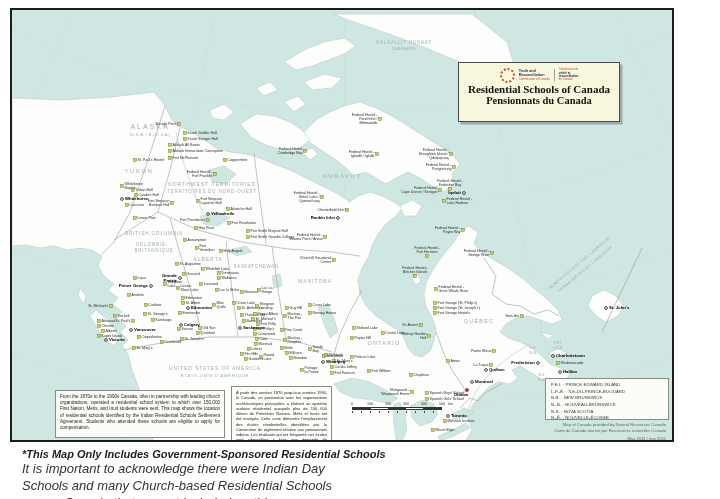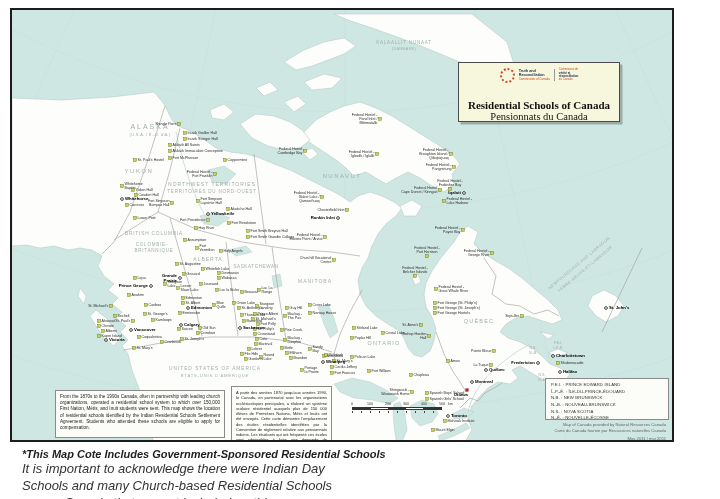--- a/index.html
+++ b/index.html
@@ -14,22 +14,22 @@
              box-sizing:border-box;text-align:center;}
   .tb-org{display:flex;justify-content:center;align-items:center;gap:4px;margin-top:4px;height:16px;}
   .tb-logo{width:11px;height:11px;border:2px dotted #cc4a22;border-radius:50%;}
   .tb-col{text-align:left;line-height:1.15;}
   .tb-en1{font-size:3.8px;font-weight:bold;color:#1b2a4a;}
   .tb-en3{font-size:3px;color:#cc4a22;}
   .tb-div{width:1px;height:12px;background:#999;}
   .tb-fr1,.tb-fr4{font-size:2.8px;color:#cc4a22;line-height:1.15;}
   .tb-fr2{font-size:3px;font-weight:bold;color:#1b2a4a;line-height:1.15;}
   .tb-title-en{font-family:"Liberation Serif",serif;font-weight:bold;font-size:11px;color:#111;
-               margin-top:16px;white-space:nowrap;}
-  .tb-title-fr{font-family:"Liberation Serif",serif;font-weight:normal;font-size:10.5px;color:#111;
+               margin-top:0;white-space:nowrap;}
+  .tb-title-fr{font-family:"Liberation Serif",serif;font-weight:bold;font-size:10.5px;color:#111;
                white-space:nowrap;}
 
   
   .info-box{position:absolute;background:#fcfcf8;border:0.8px solid #8a8a8a;box-sizing:border-box;
             color:#222;text-align:justify;padding:3px 4px;}
   #info-en{left:43px;top:380px;width:170px;height:48px;font-size:4.6px;line-height:1.35;}
   #info-fr{left:219px;top:376px;width:101px;height:60px;font-size:4px;line-height:1.32;}
 
   
   #scalebar{position:absolute;left:340px;top:392px;width:110px;}
@@ -823,17 +823,17 @@
       </div>
 
     <div id="credits">
       <div>Map of Canada provided by Natural Resources Canada</div>
       <div>Carte du Canada fournie par Ressources naturelles Canada</div>
       <div class="cr-date">May 2011 / mai 2011</div>
     </div>
   </div>
 
   <div id="footer">
-    <div class="footer-headline">*This Map Cote Includes Government-Sponsored Residential Schools</div>
+    <div class="footer-headline">*This Map Only Includes Government-Sponsored Residential Schools</div>
     <div class="footer-note">It is important to acknowledge there were Indian Day Schools and many Church-based Residential Schools across Canada that are not included on this map</div>
   </div>
 
 </div>
 
 </body></html>

